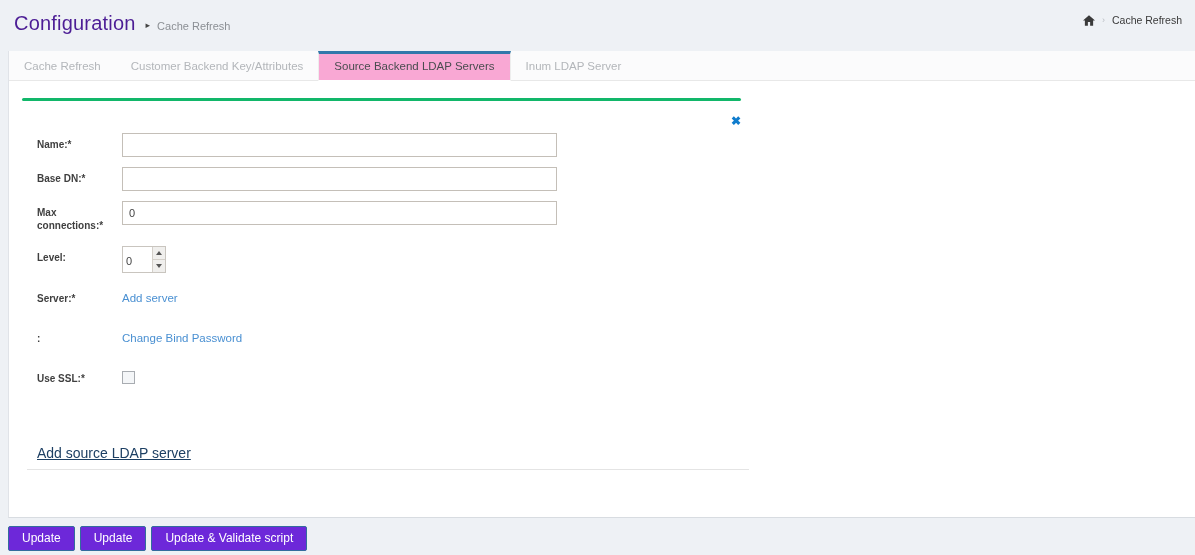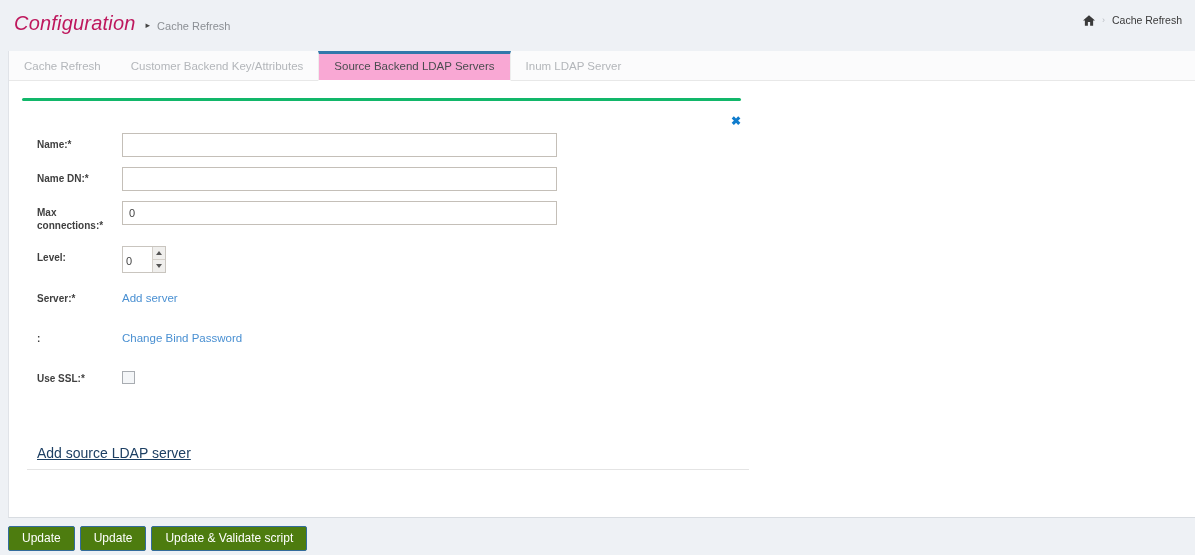--- a/index.html
+++ b/index.html
@@ -7,21 +7,21 @@
   body {
     background: #eef1f5;
     font-family: "Liberation Sans", sans-serif;
     color: #404040;
     overflow: hidden;
   }
 
   
   .header { position: relative; height: 51px; padding: 12px 14px 0 14px; }
   .page-title { display: inline-flex; align-items: baseline; }
-  .page-title .title { font-size: 20px; font-weight: 400; color: #be185d; letter-spacing: .2px; font-style: italic; }
+  .page-title .title { font-size: 20px; font-weight: 400; color: #4c1d95; letter-spacing: .2px; }
   .page-title .caret { font-size: 9px; color: #444; margin: 0 7px 0 10px; position: relative; top: -2px; }
   .page-title .subtitle { font-size: 11px; color: #8b8f94; }
   .breadcrumb { position: absolute; right: 13px; top: 14px; display: flex; align-items: center; font-size: 10.5px; color: #3a3a3a; }
   .breadcrumb .home-ic { width: 12px; height: 11px; margin-right: 7px; display: inline-block; }
   .breadcrumb .sep { color: #b9bdc2; margin-right: 7px; font-size: 9px; }
 
   
   .panel {
     margin-left: 8px;
     background: #ffffff;
@@ -88,21 +88,21 @@
     display: inline-block; margin-top: 4px; cursor: pointer;
   }
 
   .add-link-row { margin-top: 56px; padding-left: 18px; }
   .add-link { font-size: 14px; color: #1d3f63; text-decoration: underline; cursor: pointer; }
   .divider { margin-top: 7px; margin-left: 8px; width: 722px; border-top: 1px solid #e4e4e4; }
 
   
   .footer { padding: 8px 0 0 8px; display: flex; gap: 5px; }
   .btn {
-    background: #4d7c0f; color: #fff; border: 1px solid #336c9d; border-radius: 2px;
+    background: #6d28d9; color: #fff; border: 1px solid #336c9d; border-radius: 2px;
     font-family: "Liberation Sans", sans-serif; font-size: 12px;
     height: 25px; padding: 0 13px; cursor: pointer; line-height: 23px;
   }
 </style>
 </head>
 <body>
 
 <div class="header">
   <div class="page-title">
     <span class="title">Configuration</span>
@@ -141,21 +141,21 @@
       <div class="form-rows">
 
         <div class="frow row-gap-sm">
           <div class="flabel">Name:*</div>
           <div class="fctrl">
             <input type="text" class="txt-input" value="" style="">
           </div>
         </div>
 
         <div class="frow row-gap-sm">
-          <div class="flabel">Name DN:*</div>
+          <div class="flabel">Base DN:*</div>
           <div class="fctrl">
             <input type="text" class="txt-input" value="" style="">
           </div>
         </div>
 
         <div class="frow row-gap-md">
           <div class="flabel">Max connections:*</div>
           <div class="fctrl">
             <input type="text" class="txt-input" value="0" style="">
           </div>

